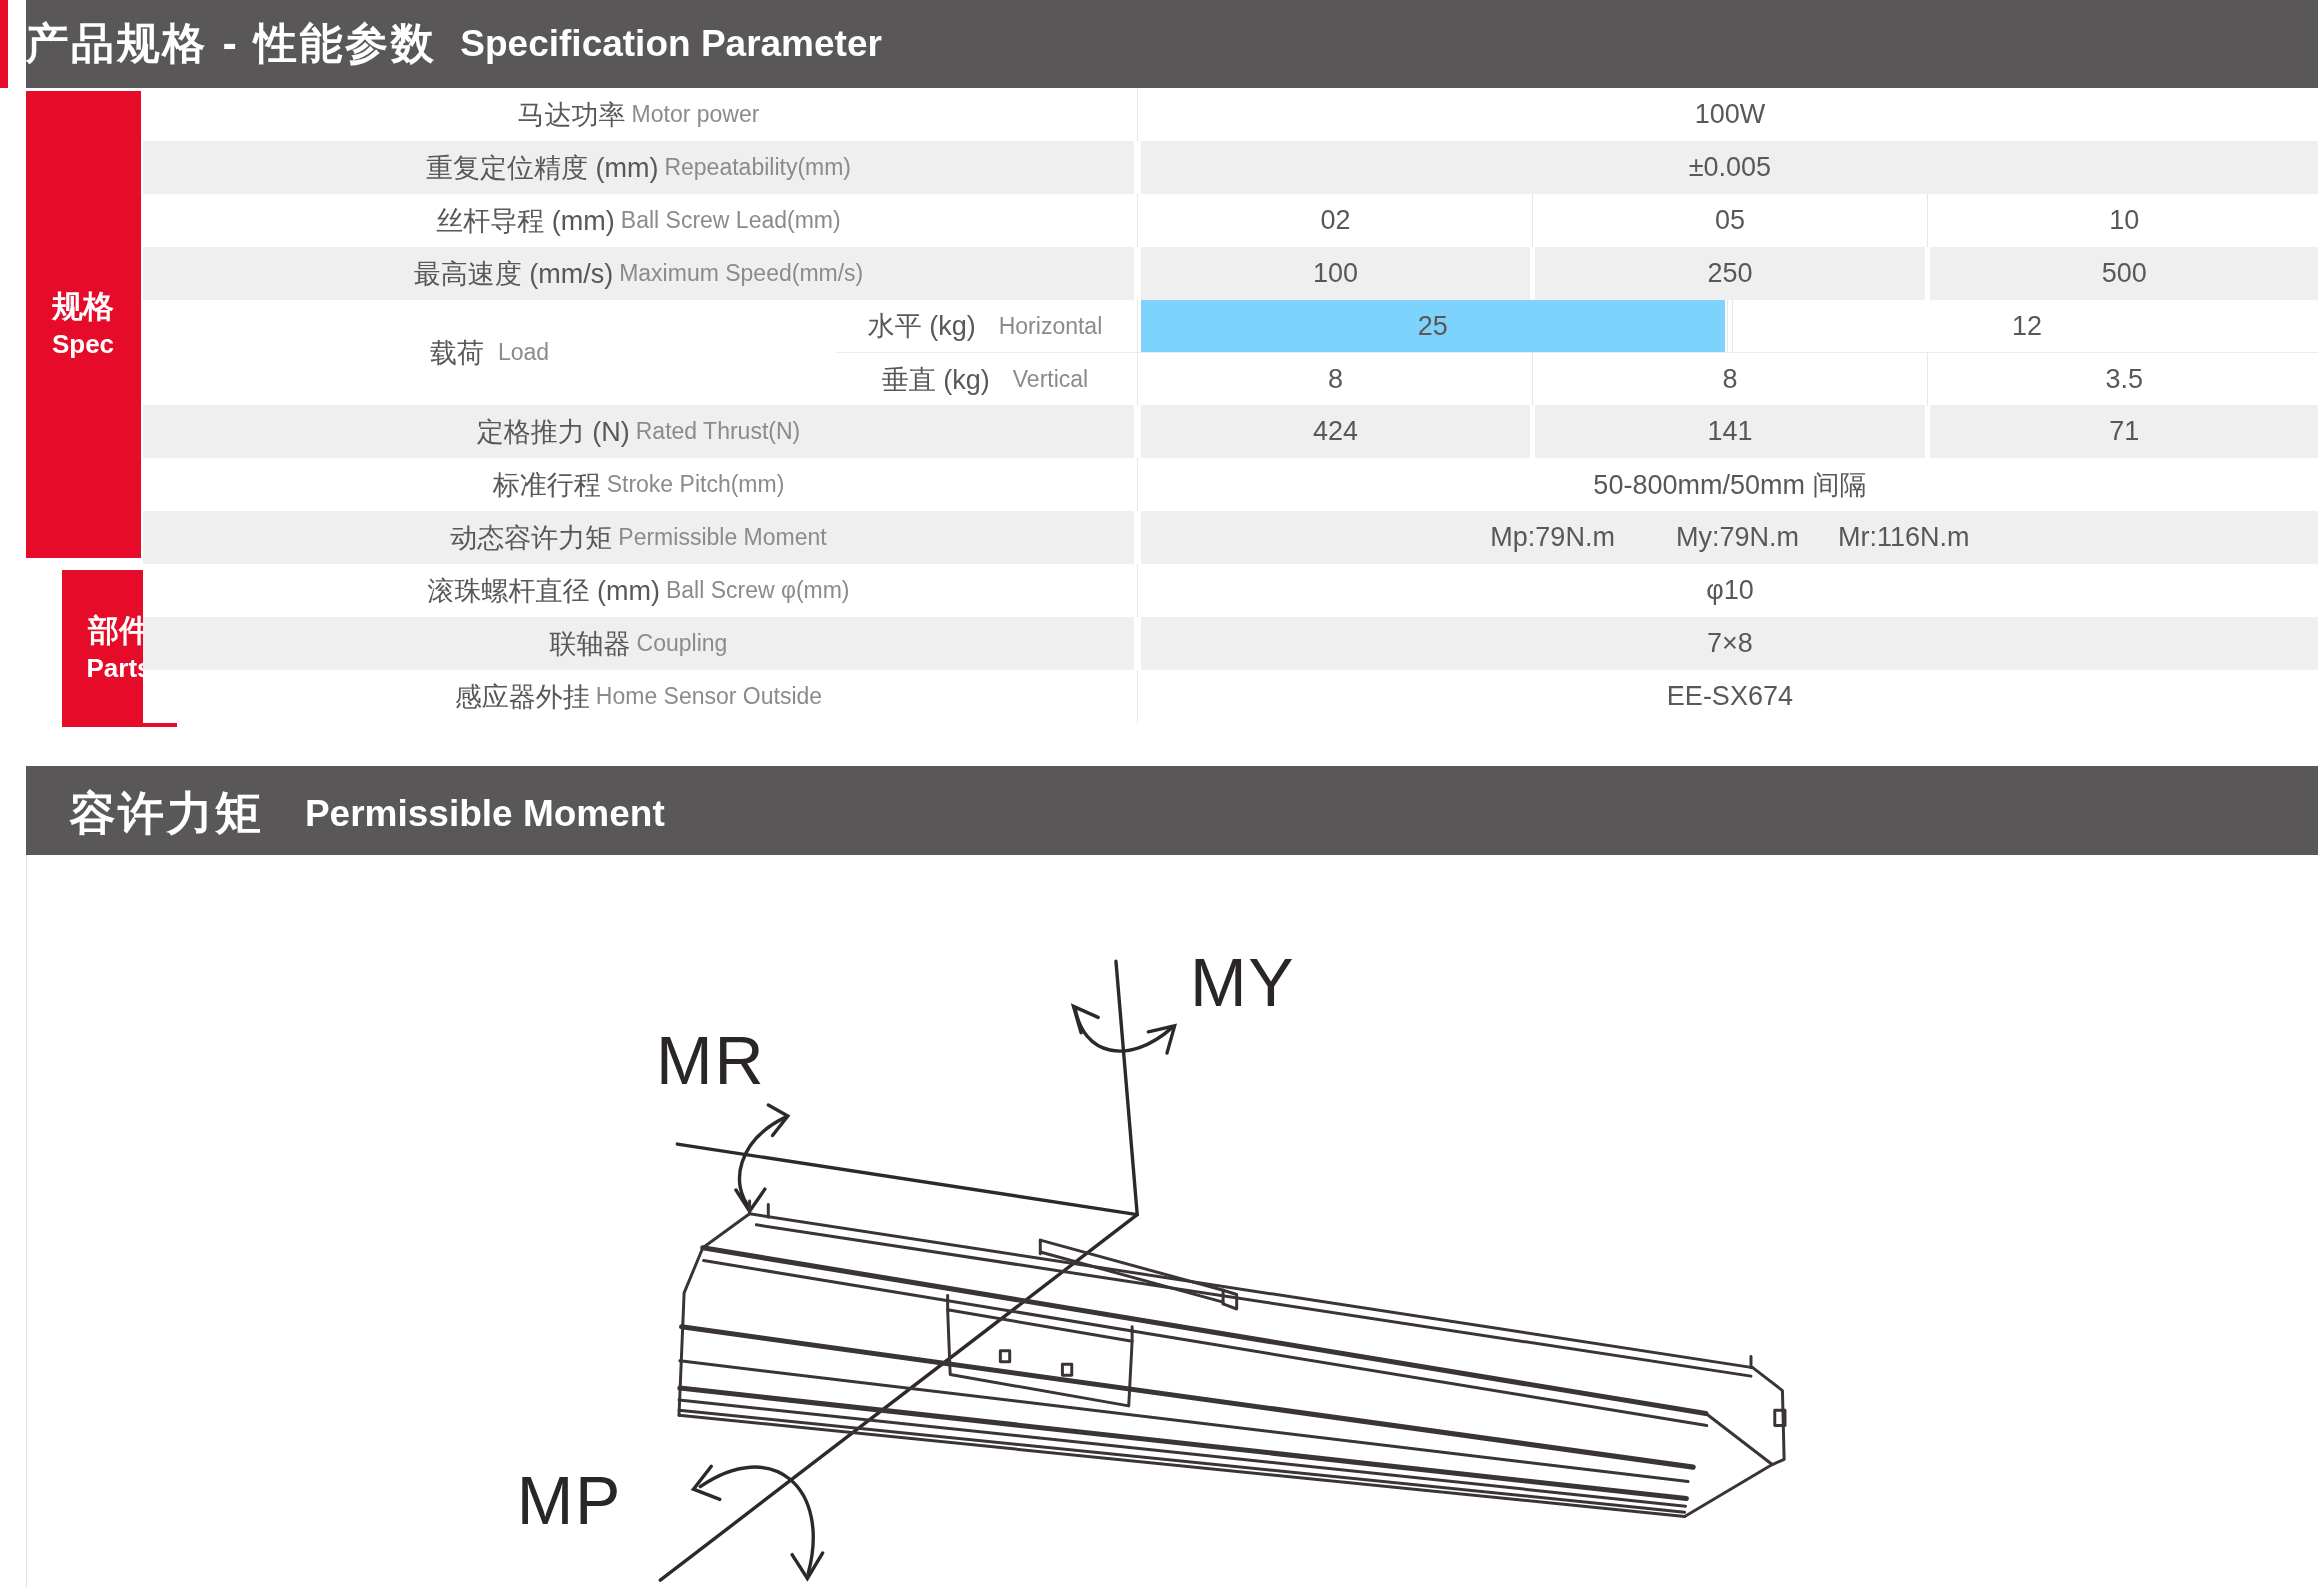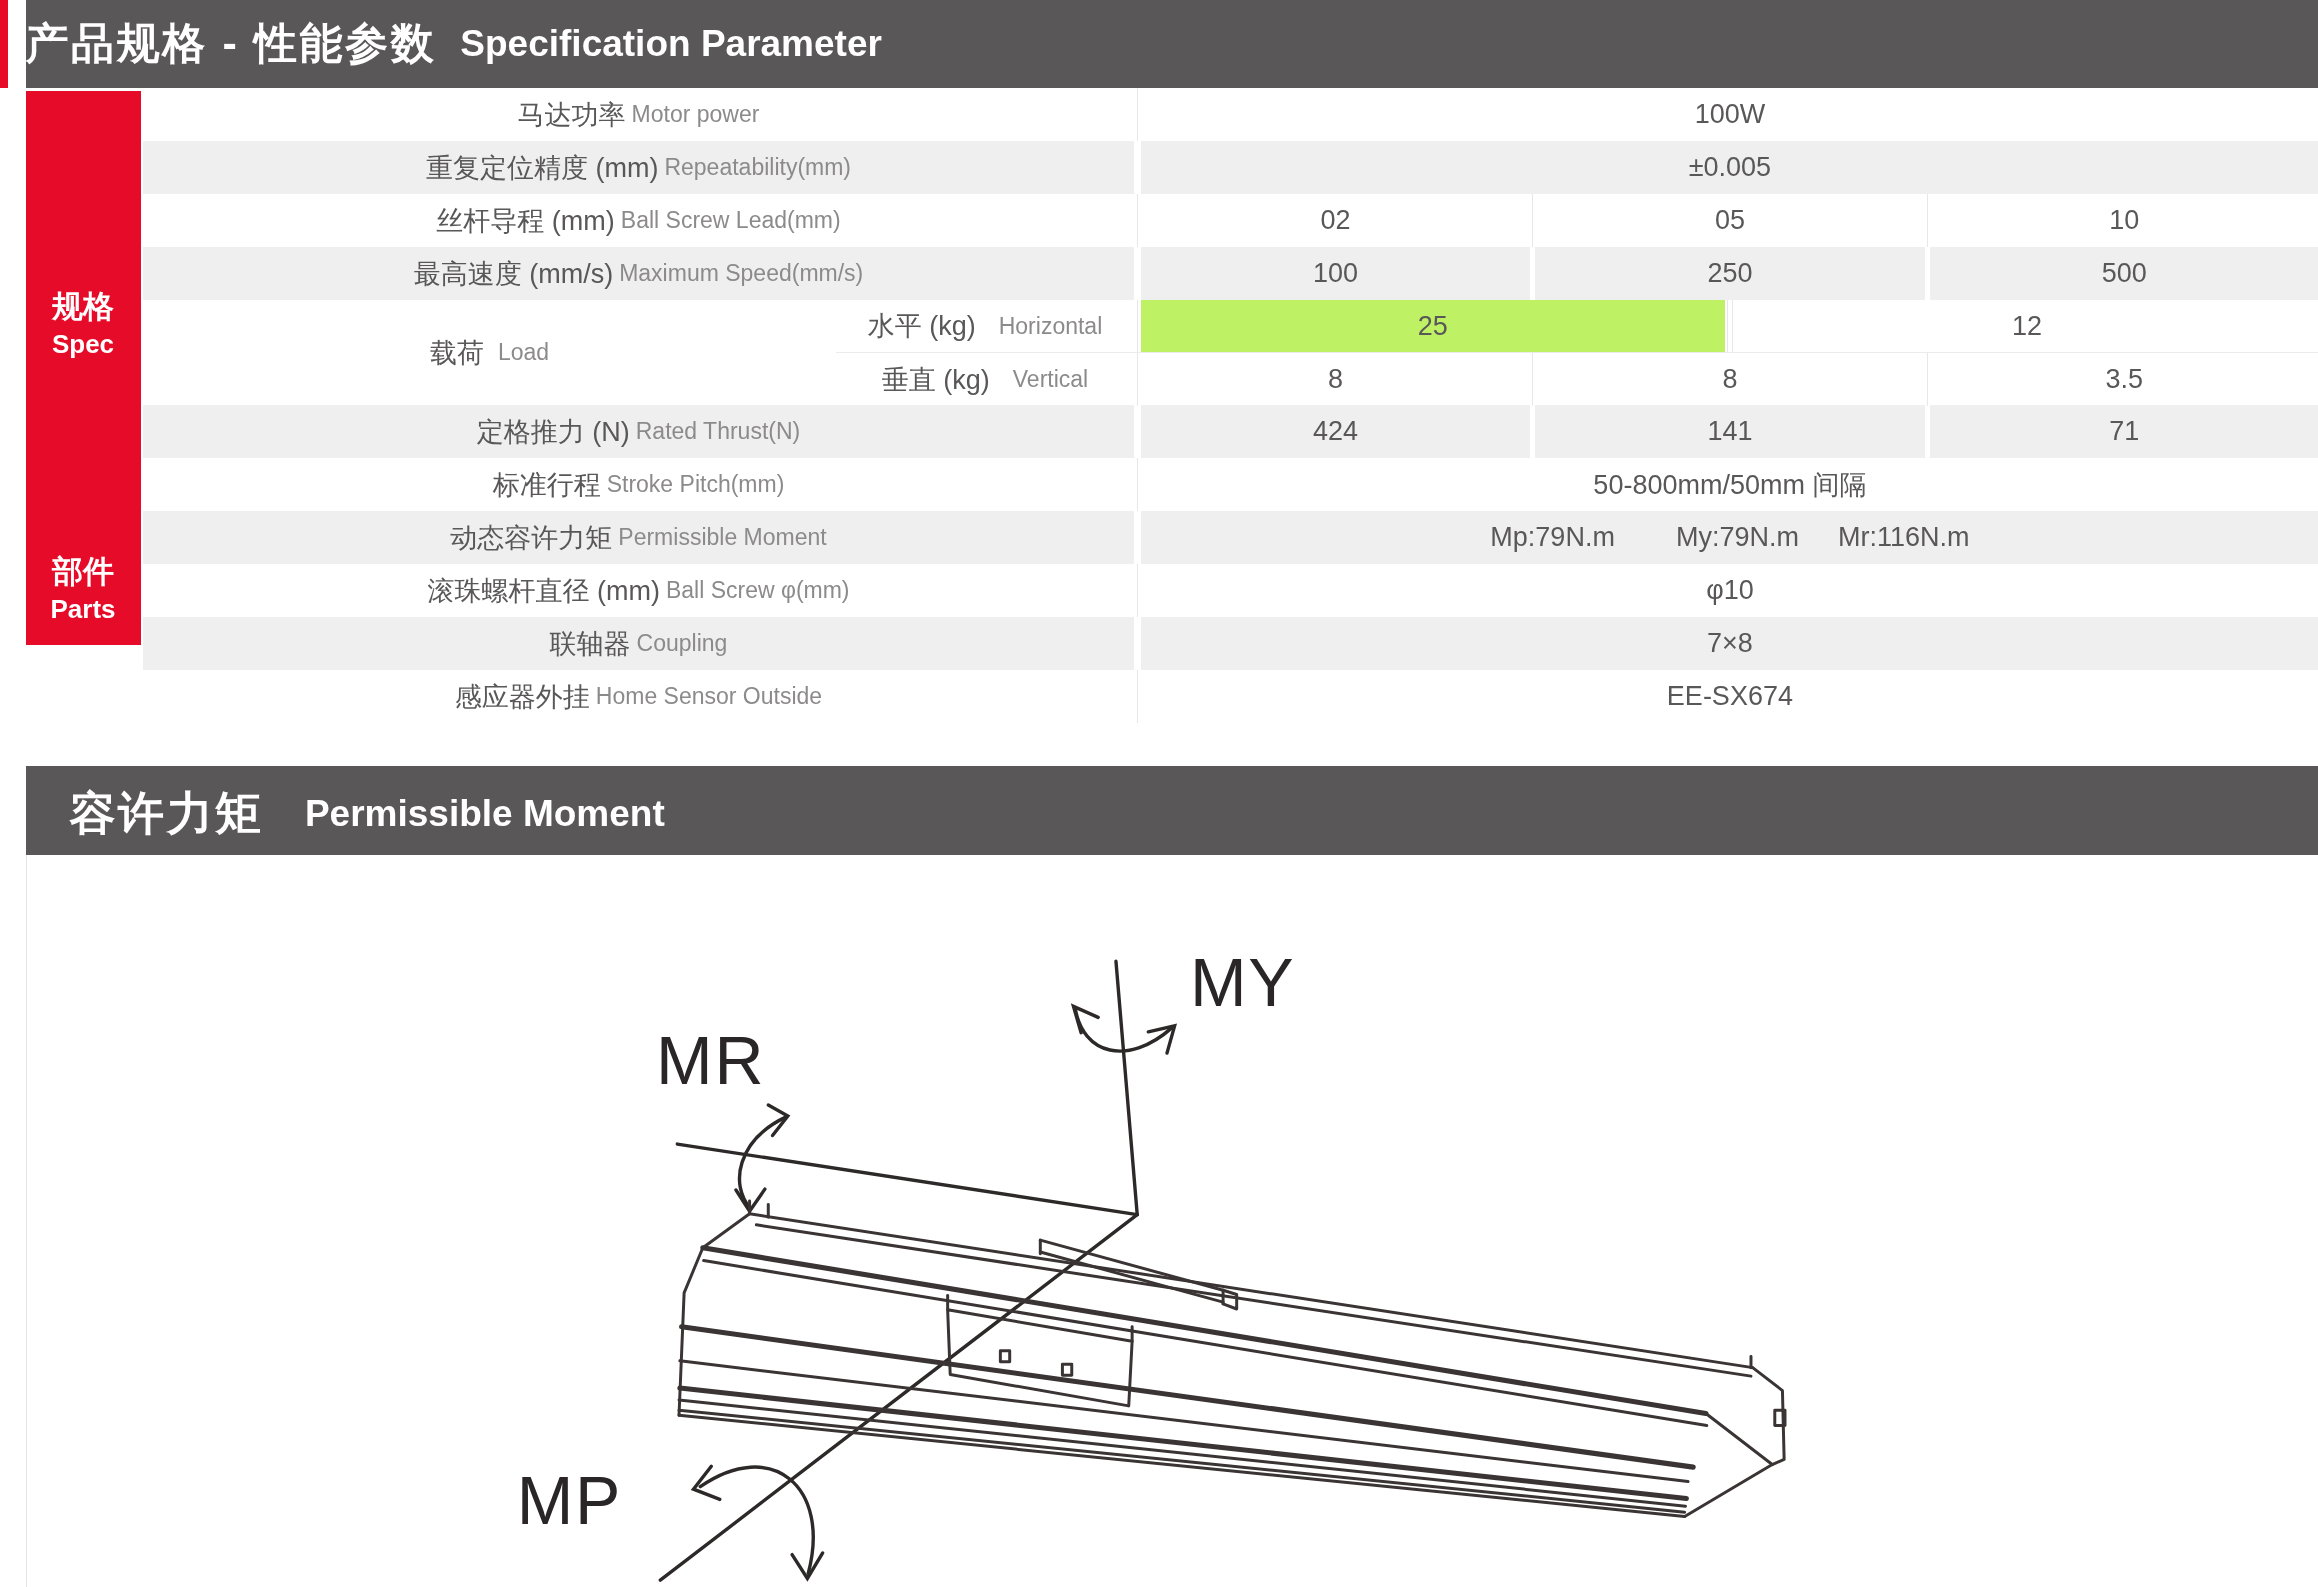--- a/index.html
+++ b/index.html
@@ -11,21 +11,21 @@
   
   .red-sliver{position:absolute;left:0;top:0;width:7.7px;height:88px;background:#e60b28;}
   .hdr{position:absolute;left:25.5px;width:2293px;background:#595757;display:flex;align-items:center;}
   .hdr1{top:0;height:88px;box-sizing:border-box;}
   .hdr-zh{color:#fff;font-weight:bold;font-size:43px;letter-spacing:2.6px;white-space:nowrap;}
   .hdr-en{color:#fff;font-weight:bold;font-size:37px;margin-left:24px;white-space:nowrap;}
   
   .sideblock{position:absolute;left:25.5px;width:115px;background:#e60b28;display:flex;flex-direction:column;
     align-items:center;justify-content:center;color:#fff;font-weight:bold;line-height:1.3;}
   .side-spec{top:91px;height:467px;}
-  .side-parts{top:534px;height:111px;}
+  .side-parts{top:570px;height:157px;margin-left:36px;}
   .side-zh{font-size:31px;}
   .side-en{font-size:26px;}
   
   .tbl{position:absolute;left:143px;top:88px;width:2176px;display:flex;flex-direction:column;}
   .row{display:flex;height:53px;flex:0 0 53px;align-items:stretch;}
   .cell{display:flex;align-items:center;justify-content:center;}
   .lbl{width:991px;flex:0 0 991px;gap:6px;}
   .gap8{width:6.8px;flex:0 0 6.8px;}
   .gap6{width:5.1px;flex:0 0 5.1px;}
   .vcol{flex:1 1 0;}
@@ -147,21 +147,21 @@
       <span class="zh">载荷</span>
       <span class="en">Load</span>
     </div>
     <div class="load-right">
       <div class="subrow first">
         <div class="cell sublbl">
           <span class="zh">水平 (kg)</span>
           <span class="en">Horizontal</span>
         </div>
         <div class="gap8" style="background:linear-gradient(to right,#fff calc(50% - 0.9px),#e7e7e7 calc(50% - 0.9px),#e7e7e7 calc(50% + 0.9px),#fff calc(50% + 0.9px));"></div>
-        <div class="cell vcol" style="background:#bef264">
+        <div class="cell vcol" style="background:#7dd3fc">
             <span class="val">25</span>
           </div>
         <div class="gap6" style="background:linear-gradient(to right,#fff calc(50% - 0.9px),#e7e7e7 calc(50% - 0.9px),#e7e7e7 calc(50% + 0.9px),#fff calc(50% + 0.9px));"></div>
         <div class="gap6" style="background:linear-gradient(to right,#fff calc(50% - 0.9px),#e7e7e7 calc(50% - 0.9px),#e7e7e7 calc(50% + 0.9px),#fff calc(50% + 0.9px));"></div>
         <div class="cell vcol" style="background:#fff">
             <span class="val">12</span>
           </div>
       </div>
       <div class="subrow">
         <div class="cell sublbl">

